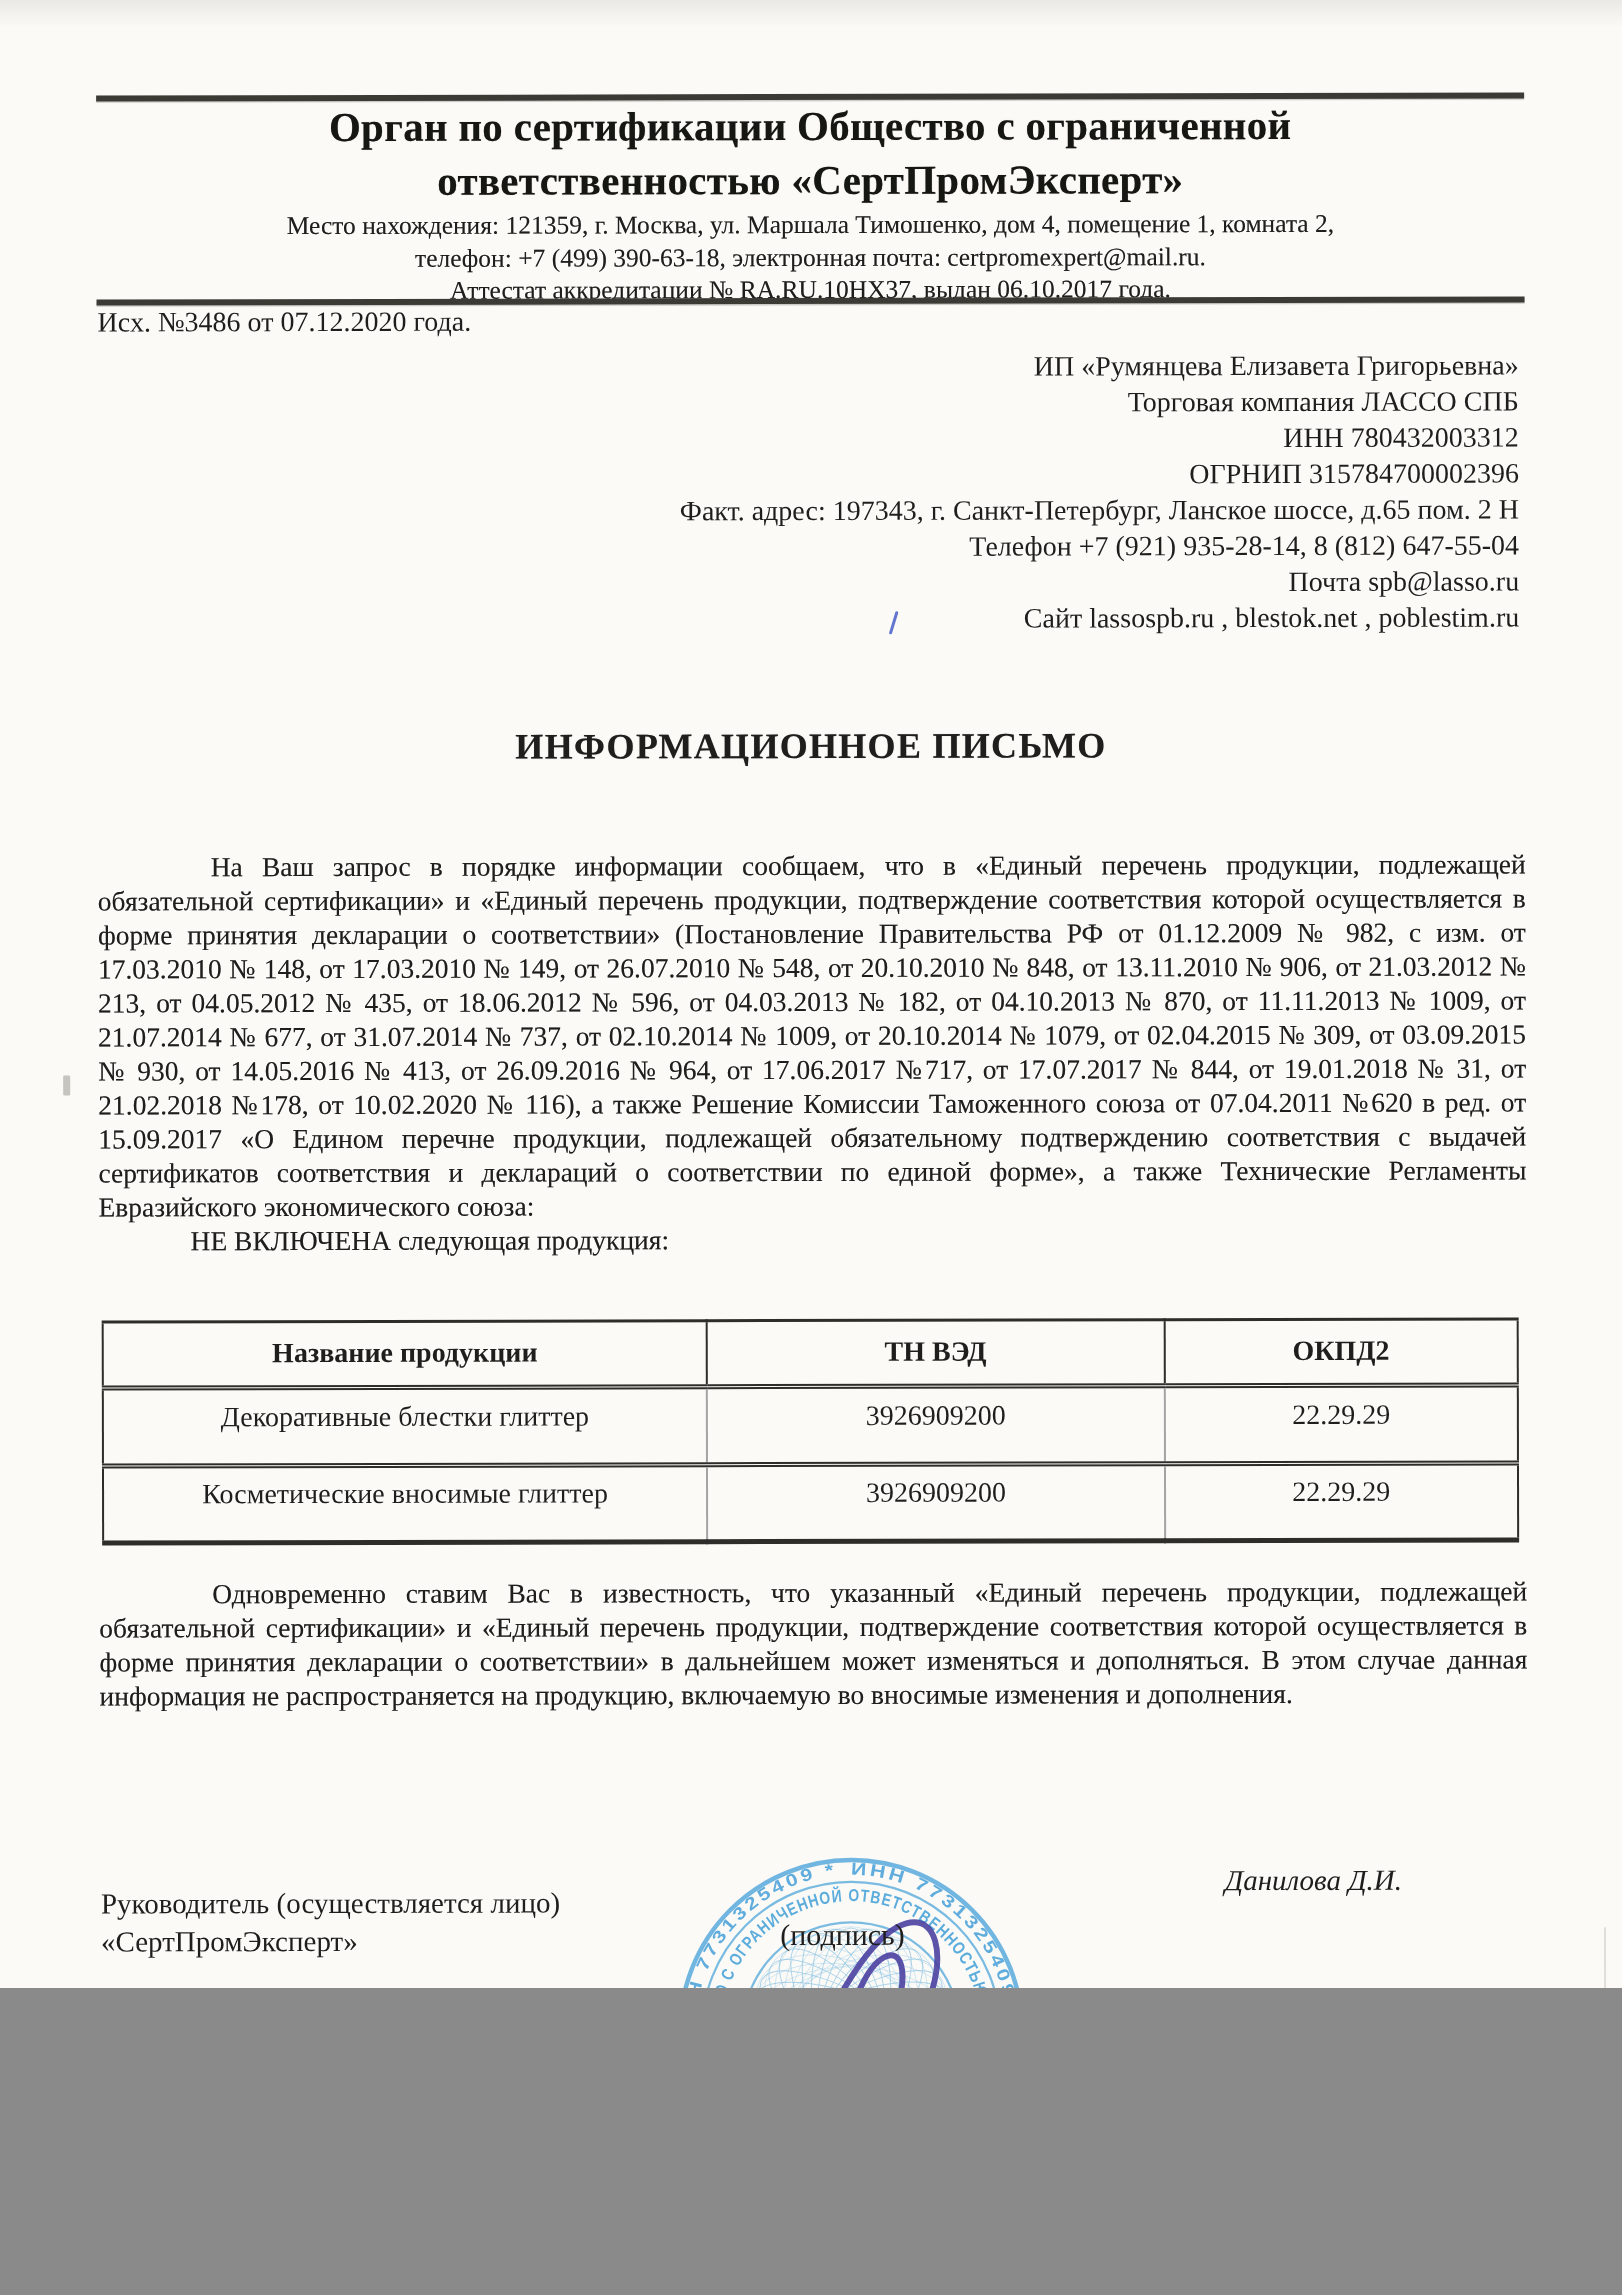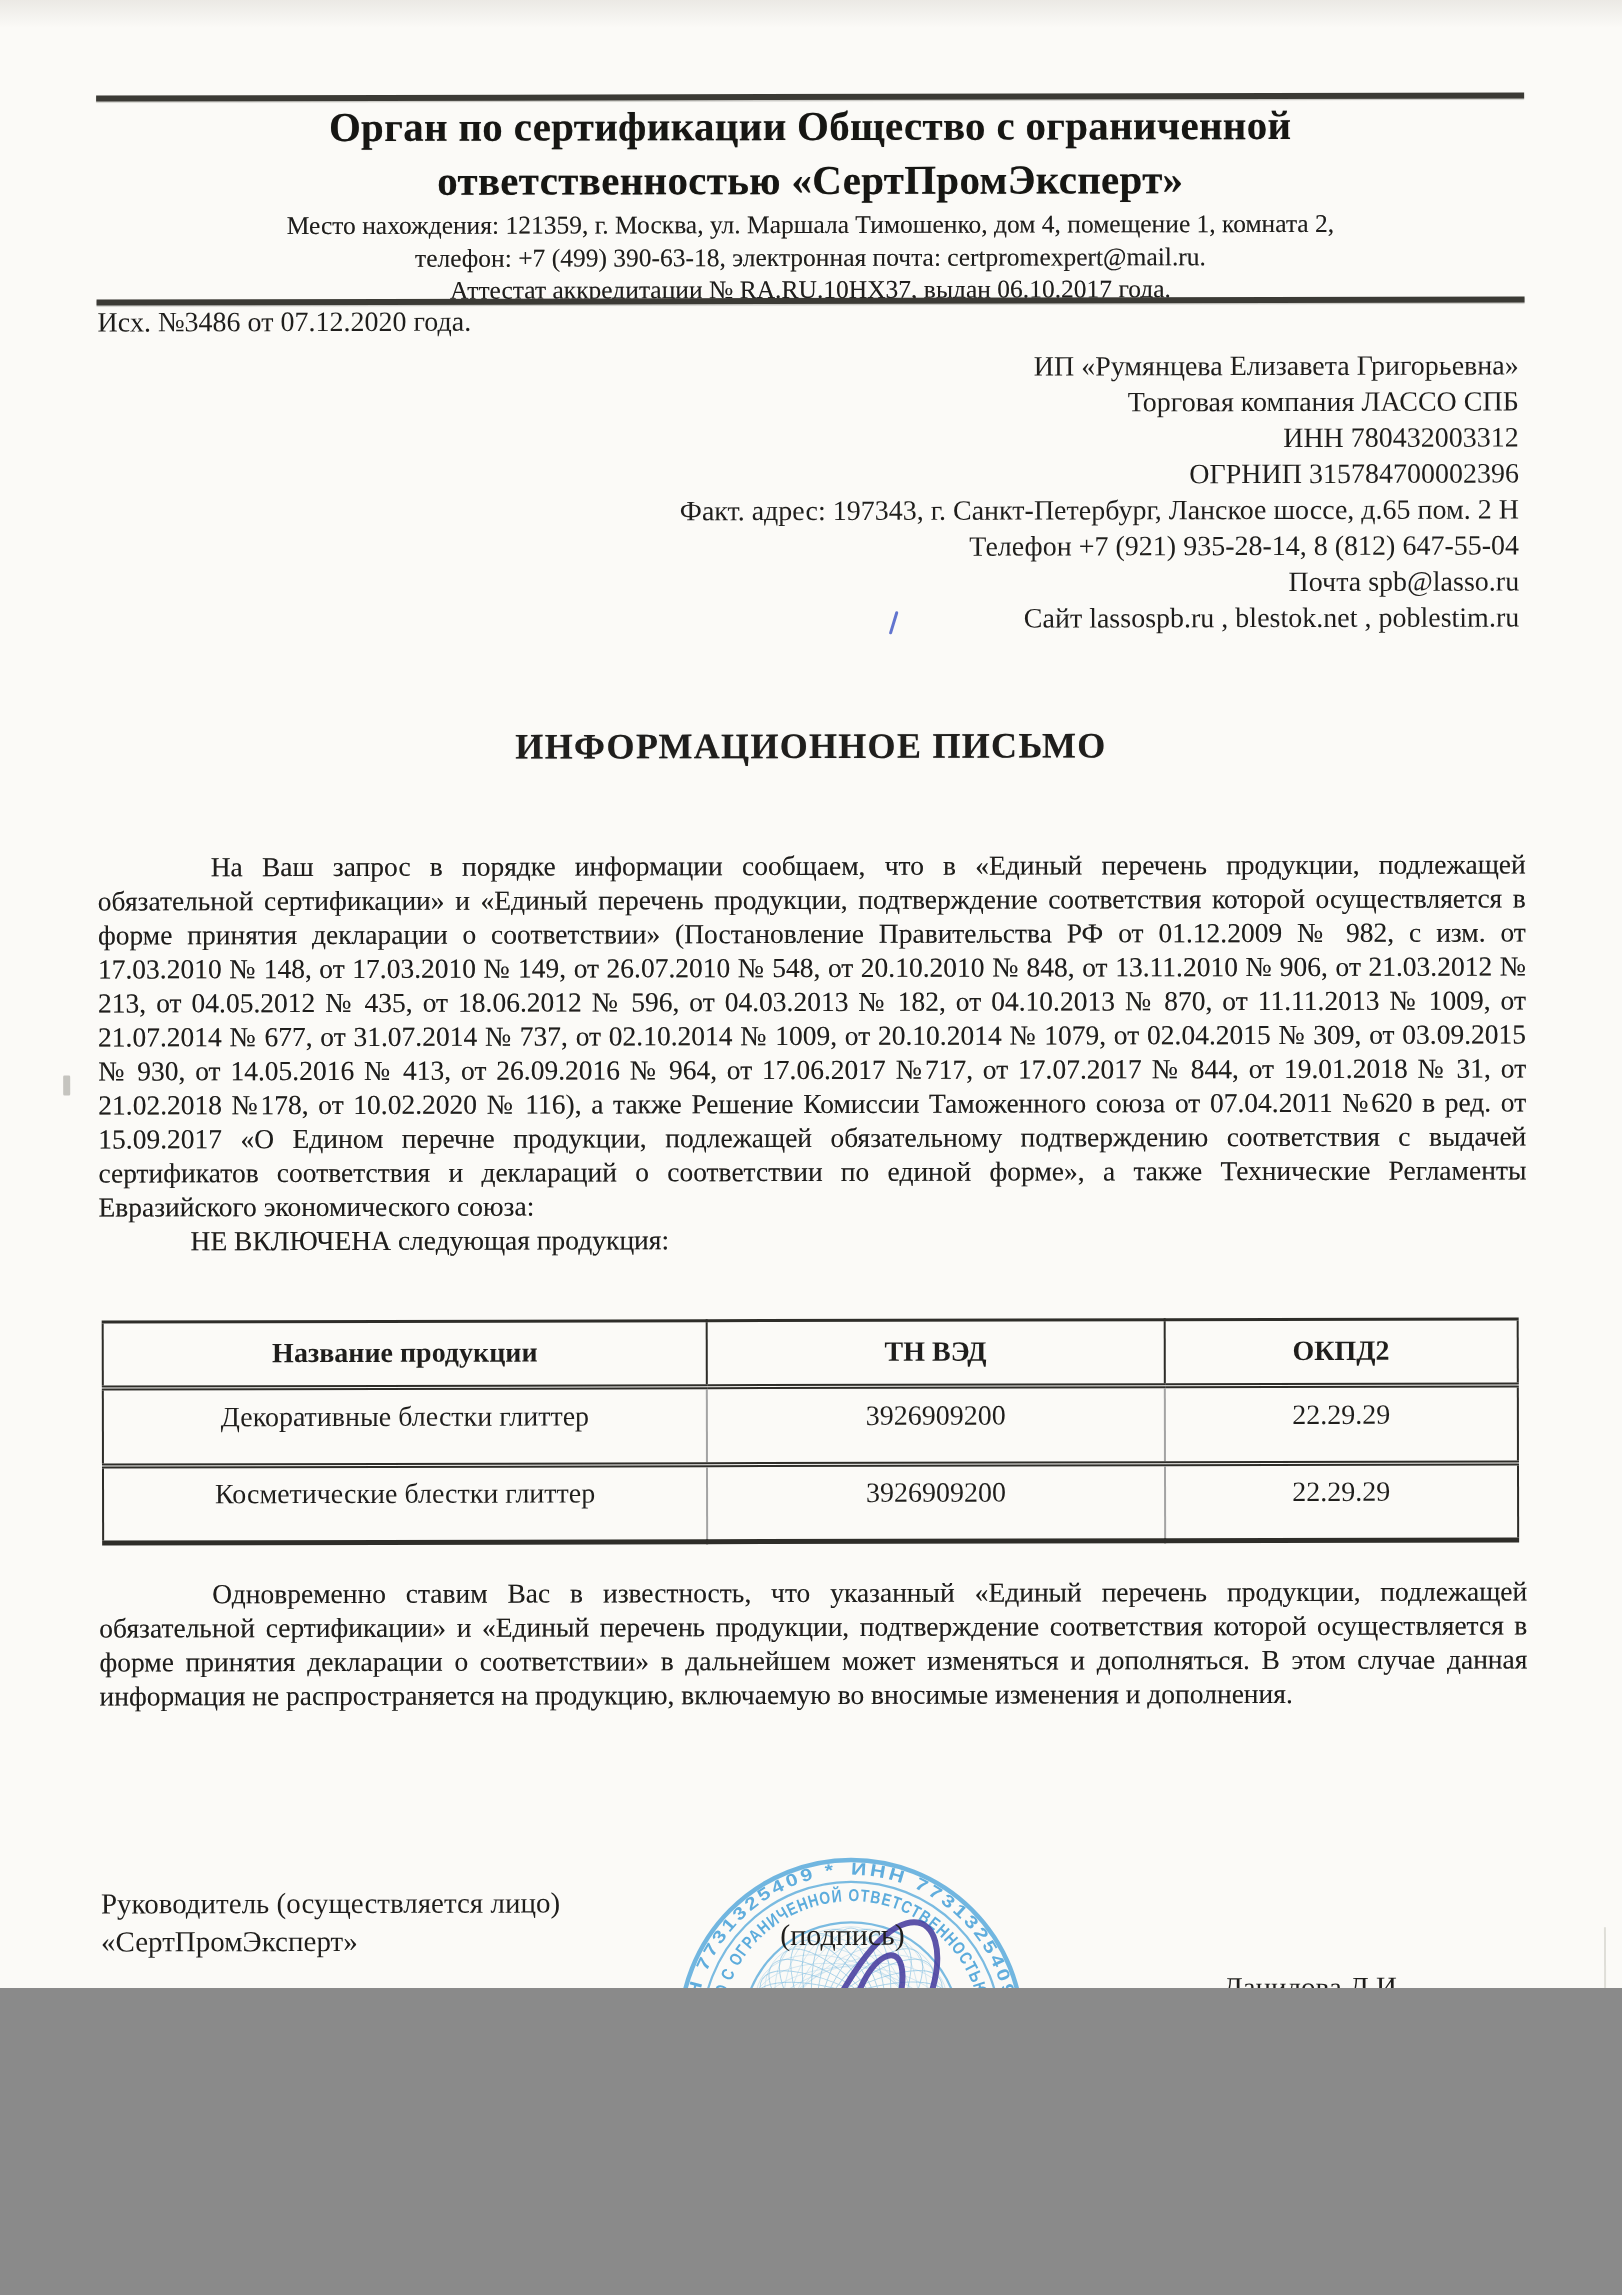--- a/index.html
+++ b/index.html
@@ -30,21 +30,21 @@
   #para2{top:1576px;}
   table.products{position:absolute;top:1319px;left:101px;width:1417px;border-collapse:collapse;
     font-size:28px;border:2.6px solid #2e2d29;border-top-width:3.9px;border-bottom-width:5.2px;}
   table.products th{font-weight:bold;text-align:center;padding:14.4px 5.2px 15.7px;
     border-bottom:5.9px double #2e2d29;border-right:2px solid #2e2d29;}
   table.products td{text-align:center;vertical-align:top;padding:10.5px 5.2px 30px;
     border-bottom:5.9px double #2e2d29;border-right:2px solid #a3a3a3;}
   table.products th:last-child,table.products td:last-child{border-right:none;}
   table.products tr:last-child td{border-bottom:none;}
   .sig-left{position:absolute;top:1883px;left:99px;font-size:29px;line-height:38px;}
-  .sig-name{position:absolute;top:1972px;left:1098px;width:427px;text-align:center;font-size:29px;z-index:5;}
+  .sig-name{position:absolute;top:1865px;left:1098px;width:427px;text-align:center;font-size:29px;z-index:5;font-style:italic;}
   .sig-line{position:absolute;height:2.6px;background:#2c2b27;top:2030px;z-index:2;}
   #line-left{left:660px;width:361px;}
   #line-right{left:1098px;width:427px;}
   .sig-cap{position:absolute;top:1918px;font-size:30px;text-align:center;z-index:5;}
   #cap-left{left:660px;width:361px;}
   #cap-right{left:1098px;width:427px;}
   #stamp-svg{position:absolute;left:669px;top:1851px;width:360px;height:360px;z-index:3;}
   #signature-svg{position:absolute;left:725px;top:1862px;width:275px;height:347px;z-index:4;}
   .st-ring{font-family:"Liberation Sans","DejaVu Sans",sans-serif;font-weight:bold;}
   .st-center{font-family:"Liberation Serif","DejaVu Serif",serif;font-weight:bold;}
@@ -108,21 +108,21 @@
           <th>ОКПД2</th>
         </tr>
       </thead>
       <tbody>
         <tr>
           <td>Декоративные блестки глиттер</td>
           <td>3926909200</td>
           <td>22.29.29</td>
         </tr>
         <tr>
-          <td>Косметические блестки глиттер</td>
+          <td>Косметические вносимые глиттер</td>
           <td>3926909200</td>
           <td>22.29.29</td>
         </tr>
       </tbody>
     </table>
 
     <div class="body-par" id="para2">
       <p>Одновременно ставим Вас в известность, что указанный «Единый перечень продукции, подлежащей обязательной сертификации» и «Единый перечень продукции, подтверждение соответствия которой осуществляется в форме принятия декларации о соответствии» в дальнейшем может изменяться и дополняться. В этом случае данная информация не распространяется на продукцию, включаемую во вносимые изменения и дополнения.</p>
     </div>
 

